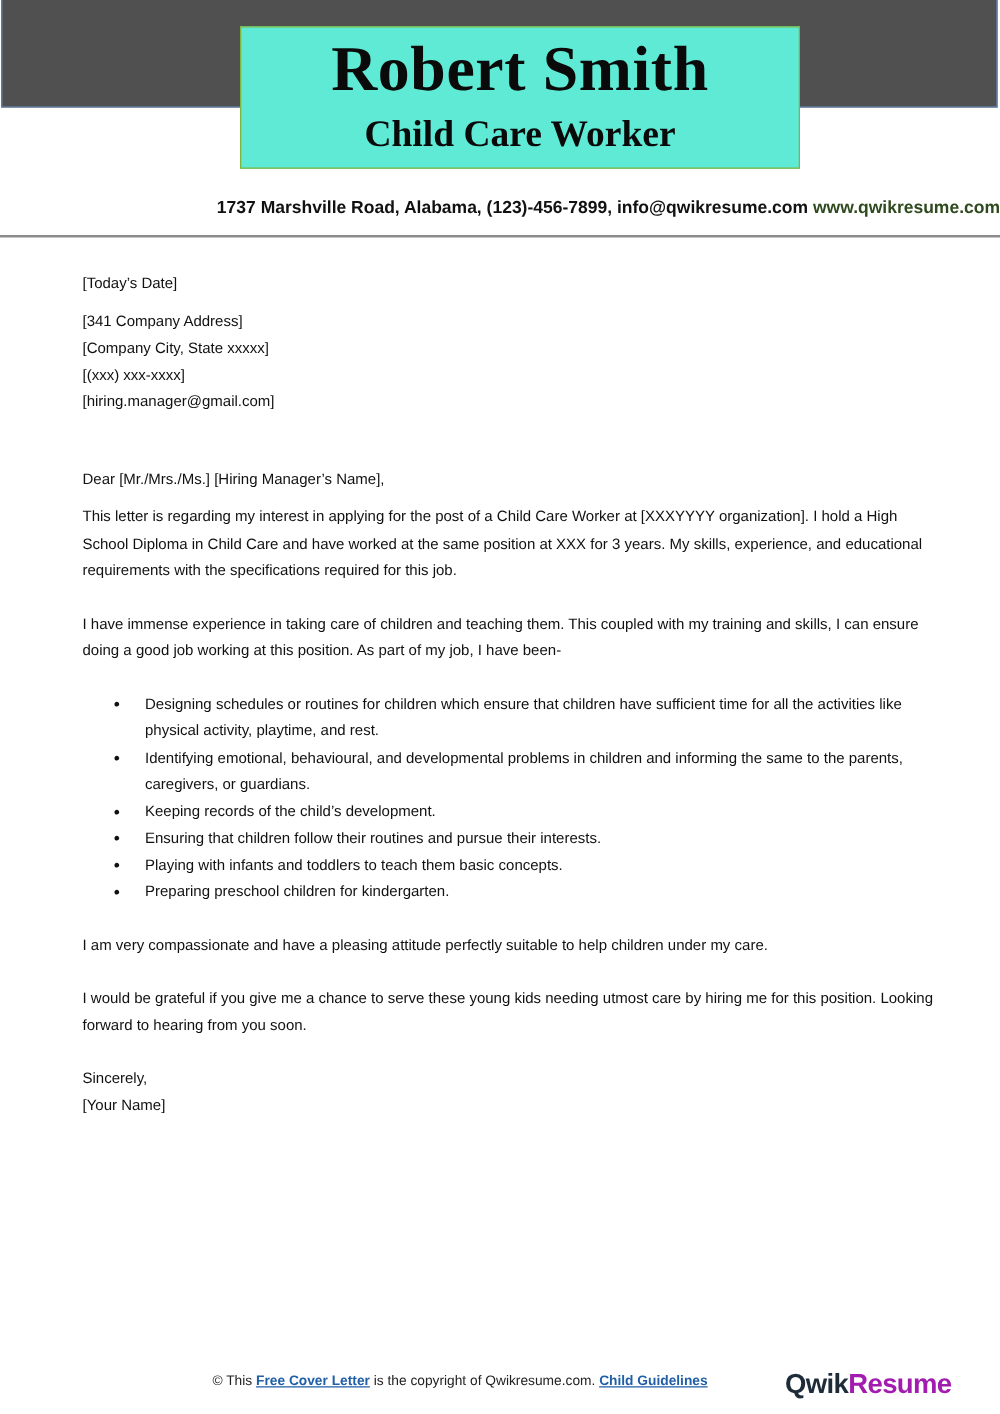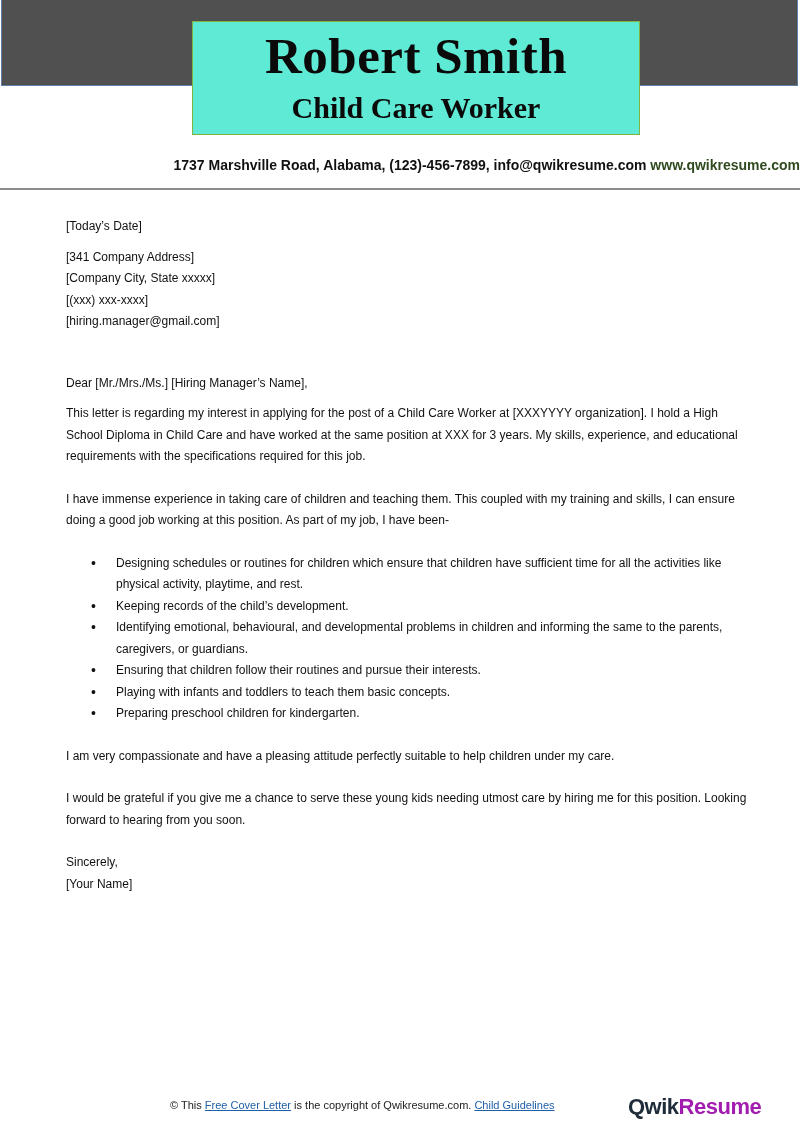--- a/index.html
+++ b/index.html
@@ -21,21 +21,21 @@
     .letter { position: absolute; left: 66px; top: 216px; width: 690px; font-size: 12px; line-height: 21.5px; color: #111; }
     .letter p { margin: 0; }
     .gap-s { height: 9px; }
     .gap-m { height: 21px; }
     .gap-l { height: 40px; }
     ul.duties { margin: 0; padding: 0; list-style: none; }
     ul.duties li { position: relative; padding-left: 50px; }
     ul.duties li::before { content: "\2022"; position: absolute; left: 25px; top: 0; font-size: 14px; }
     .footer { position: absolute; left: 0; top: 1098px; width: 800px; height: 20px; }
     .copyright { position: absolute; left: 170px; top: 1px; font-size: 11px; color: #222; }
-    .copyright a { color: #1f5fa8; font-weight: normal; text-decoration: underline; }
+    .copyright a { color: #1f5fa8; font-weight: bold; text-decoration: underline; }
     .logo { position: absolute; left: 628px; top: -4px; font-size: 22px; font-weight: bold; letter-spacing: -0.5px; }
     .logo .qwik { color: #1e2b38; }
     .logo .resume { color: #a21caf; font-weight: bold; }
   </style>
 </head>
 <body>
 
 <div class="band"></div>
 <div class="namebox">
   <div class="name">Robert Smith</div>
@@ -59,22 +59,22 @@
   </div>
   <div class="gap-l"></div>
   <p>Dear [Mr./Mrs./Ms.] [Hiring Manager’s Name],</p>
   <div class="gap-s"></div>
   <p>This letter is regarding my interest in applying for the post of a Child Care Worker at [XXXYYYY organization]. I hold a High School Diploma in Child Care and have worked at the same position at XXX for 3 years. My skills, experience, and educational requirements with the specifications required for this job.</p>
   <div class="gap-m"></div>
   <p>I have immense experience in taking care of children and teaching them. This coupled with my training and skills, I can ensure doing a good job working at this position. As part of my job, I have been-</p>
   <div class="gap-m"></div>
   <ul class="duties">
     <li>Designing schedules or routines for children which ensure that children have sufficient time for all the activities like physical activity, playtime, and rest.</li>
+    <li>Identifying emotional, behavioural, and developmental problems in children and informing the same to the parents, caregivers, or guardians.</li>
     <li>Keeping records of the child’s development.</li>
-    <li>Identifying emotional, behavioural, and developmental problems in children and informing the same to the parents, caregivers, or guardians.</li>
     <li>Ensuring that children follow their routines and pursue their interests.</li>
     <li>Playing with infants and toddlers to teach them basic concepts.</li>
     <li>Preparing preschool children for kindergarten.</li>
   </ul>
   <div class="gap-m"></div>
   <p>I am very compassionate and have a pleasing attitude perfectly suitable to help children under my care.</p>
   <div class="gap-m"></div>
   <p>I would be grateful if you give me a chance to serve these young kids needing utmost care by hiring me for this position. Looking forward to hearing from you soon.</p>
   <div class="gap-m"></div>
   <p>Sincerely,</p>

